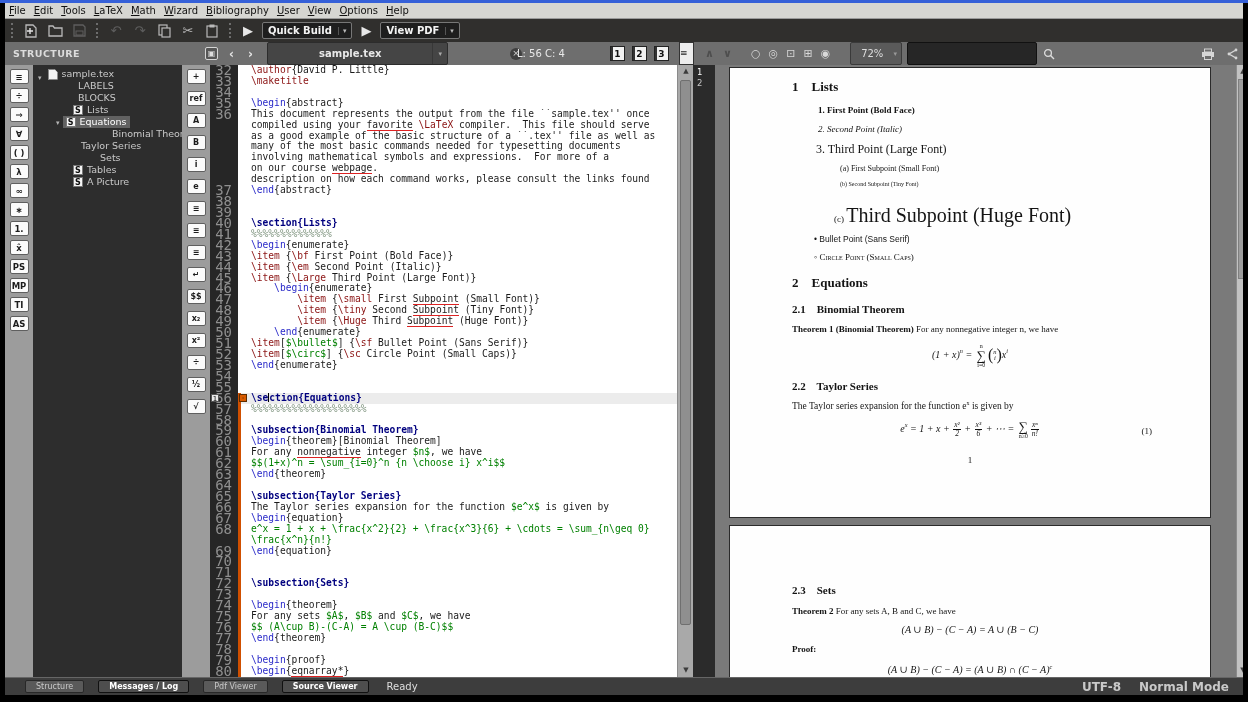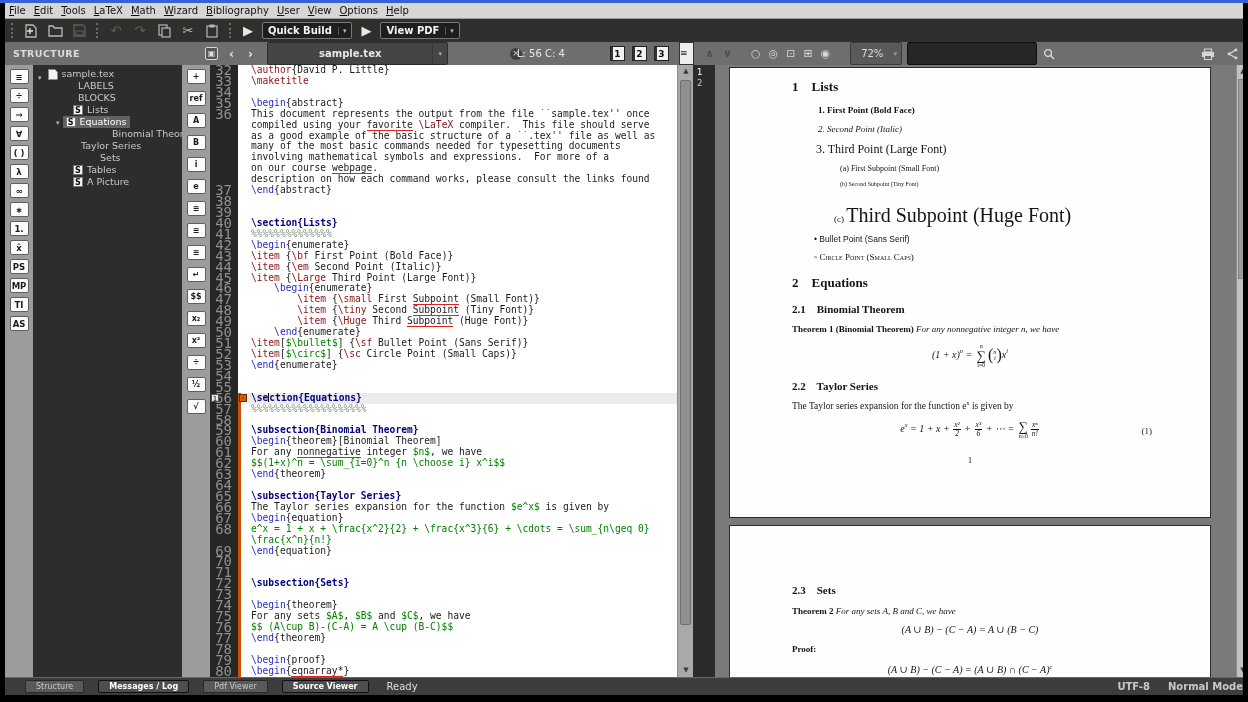--- a/index.html
+++ b/index.html
@@ -132,21 +132,21 @@
   .i1{font-style:italic;margin:9px 0 0 88px;}
   .l1{font-size:12px;margin:8px 0 0 86px;}
   .sa{font-size:8px;margin:8px 0 0 110px;}
   .sb{font-size:6px;margin:7px 0 0 110px;}
   .sc{font-size:20px;margin:16px 0 0 104px;}
   .sc .lbl{font-size:9px;}
   .bu{font-family:"Liberation Sans",sans-serif;font-size:8.5px;margin:8px 0 0 84px;}
   .ci{font-variant:small-caps;font-size:9px;margin:8px 0 0 84px;}
   .thm{font-size:9px;margin:9px 42px 0 62px;}
   .thm .b{font-weight:bold;}
-  .thm .i{font-style:italic;}
+  .thm .i{}
   .body{font-size:9.5px;margin:8px 0 0 62px;}
   .eq{font-size:10px;text-align:center;margin-top:8px;font-style:italic;}
   .eqtag{position:absolute;right:58px;top:30%;font-style:normal;font-size:9px;}
   .pnum{text-align:center;font-size:9px;margin-top:16px;font-style:normal;}
   .sup{vertical-align:super;font-size:0.62em;}
   .stack{display:inline-flex;flex-direction:column;align-items:center;vertical-align:middle;line-height:1;margin:0 2px;}
   .stack .sr{font-size:6px;font-style:normal;}
   .stack .sr.big{font-size:13px;}
   .stk2{display:inline-flex;flex-direction:column;align-items:center;vertical-align:middle;line-height:1;}
   .stk2 .sr{font-size:6.5px;}
@@ -159,21 +159,21 @@
   .pdfscroll .thumb{position:absolute;left:1px;right:1px;top:14px;height:200px;background:#9d9d9d;border:1px solid #7f7f7f;}
   .pdfscroll .arrow{width:12px;}
 
   
   .statusbar{position:absolute;left:5px;right:5px;bottom:7px;height:18px;background:#3d3d3d;
     border-top:1px solid #666;display:flex;align-items:center;gap:14px;padding-left:20px;}
   .sbtn{height:13px;background:#5a5a5a;border:1px solid #282828;border-radius:2px;color:#c9c9c9;
     font-size:8px;display:flex;align-items:center;padding:0 10px;}
   .sbtn.bright{color:#fff;font-weight:bold;border-color:#111;background:#4e4e4e;}
   .ready{color:#dedede;font-size:10px;margin-left:4px;flex:1;}
-  .sb-right{display:flex;gap:18px;color:#c9c9c9;font-size:10px;font-weight:bold;}
+  .sb-right{display:flex;gap:18px;color:#c9c9c9;font-size:12px;font-weight:bold;padding-right:14px;}
 </style>
 </head>
 <body>
 
 <div class="win">
   <div class="topline"></div>
 
   <div class="menubar">
       <div class="menu-item"><span class="mn">F</span>ile</div>
       <div class="menu-item"><span class="mn">E</span>dit</div>

